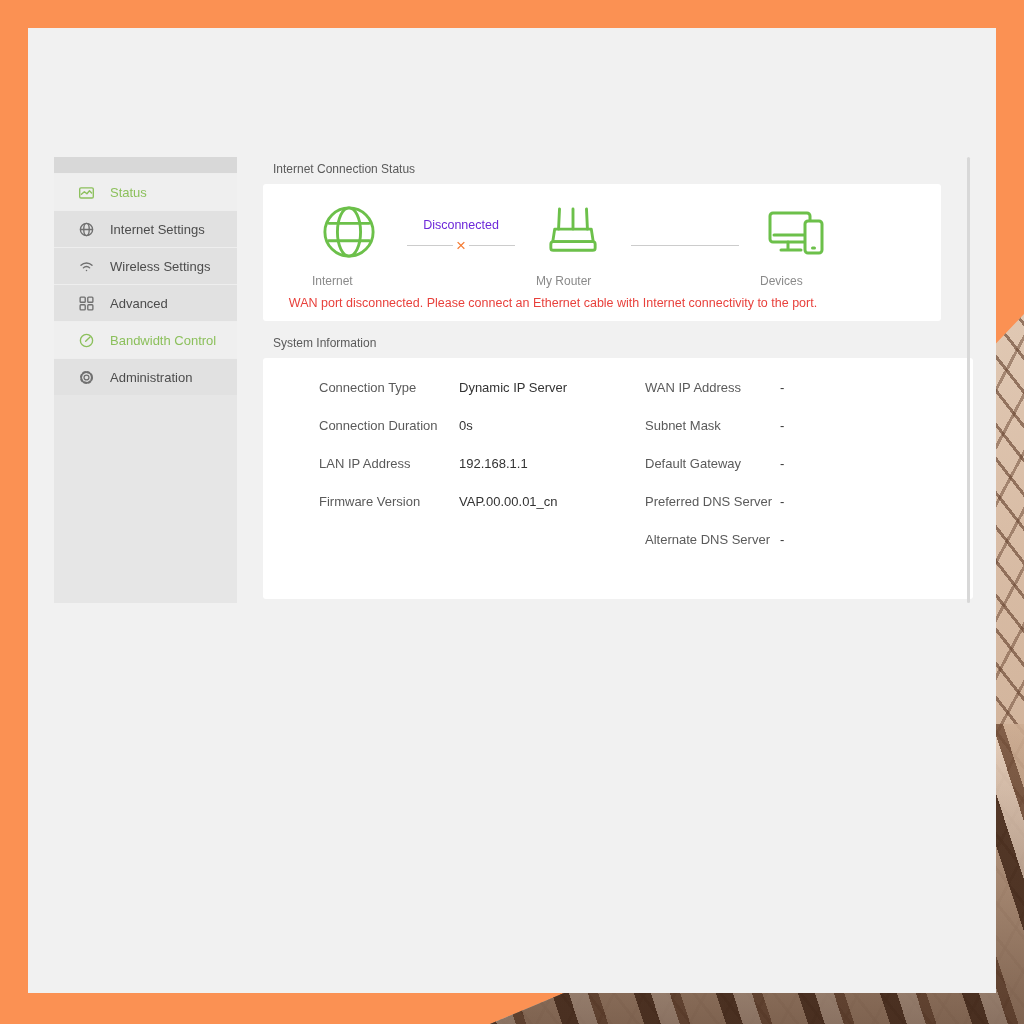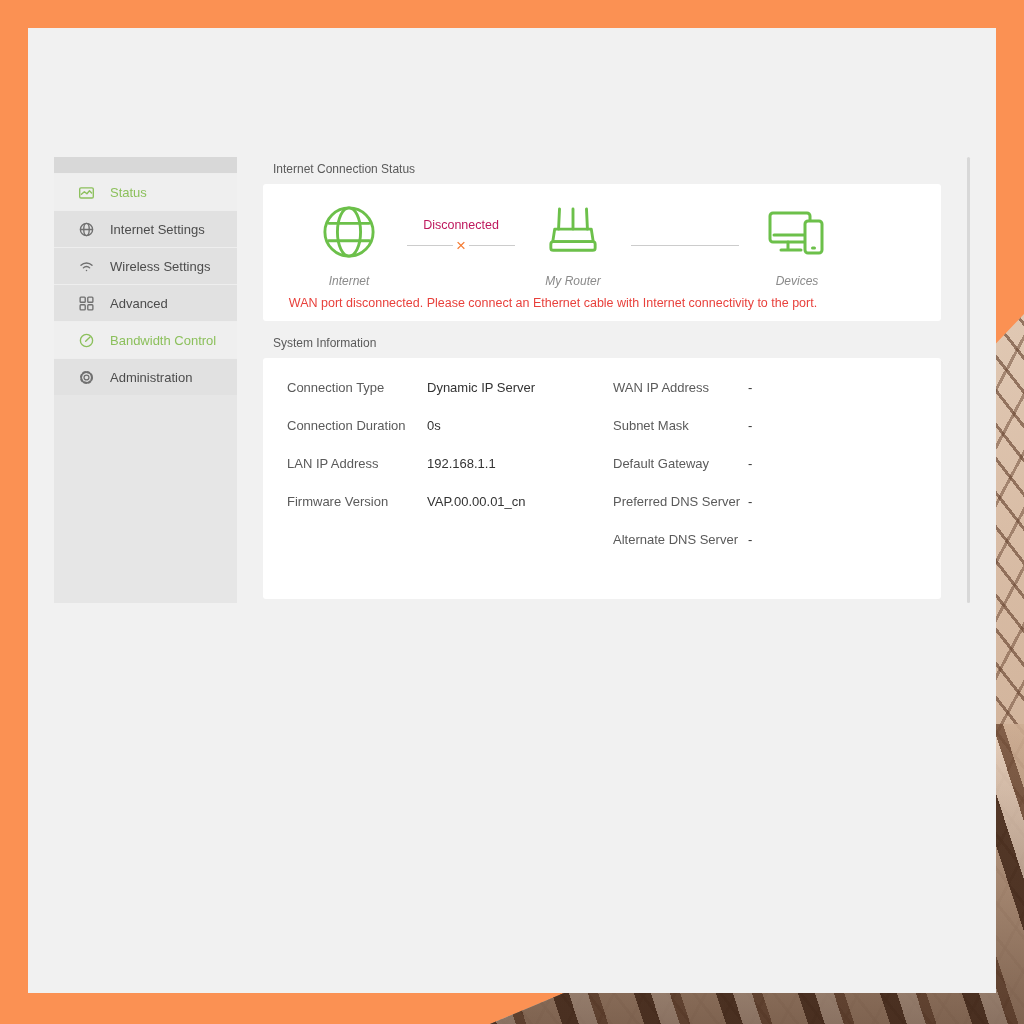--- a/index.html
+++ b/index.html
@@ -53,32 +53,32 @@
   .section-title{
     position:absolute;left:245px;width:660px;
     font-size:12px;color:#5a5a5a;
   }
   #title-conn{top:134px;}
   #title-sys{top:308px;}
   .card{
     position:absolute;left:235px;width:678px;background:#ffffff;border-radius:3px;
   }
   #card-conn{top:156px;height:137px;}
-  #card-sys{top:330px;height:241px;}
+  #card-sys{top:330px;height:241px;padding-left:32px;}
   
   .conn-row{display:flex;align-items:flex-start;padding:19px 0 0 49px;}
-  .node{width:74px;text-align:center;font-style:italic;}
+  .node{width:74px;}
   .node .icon-box{height:56px;display:flex;align-items:flex-end;justify-content:center;}
   .node .cap{margin-top:15px;font-size:12px;color:#8a8a8a;}
   .node svg{stroke:#6cc04a;fill:none;stroke-width:3;stroke-linecap:round;stroke-linejoin:round;}
   .link{position:relative;flex:1 1 auto;height:56px;max-width:150px;}
   .link .line{position:absolute;left:14%;right:14%;top:42px;border-top:1px solid #cccccc;}
   .link .disc-label{
     position:absolute;left:0;right:0;top:15px;text-align:center;
-    font-size:12.5px;font-weight:500;color:#be185d;
+    font-size:12.5px;font-weight:500;color:#6d28d9;
   }
   .link .x-mark{
     position:absolute;left:50%;top:42px;transform:translate(-50%,-50%);
     color:#f57d36;font-size:17px;font-weight:400;background:#ffffff;padding:0 3px;line-height:1;
   }
   .warning{
     position:absolute;left:0;right:118px;bottom:11px;text-align:center;
     font-size:12.5px;color:#e8413c;margin-left:20px;
   }
   

